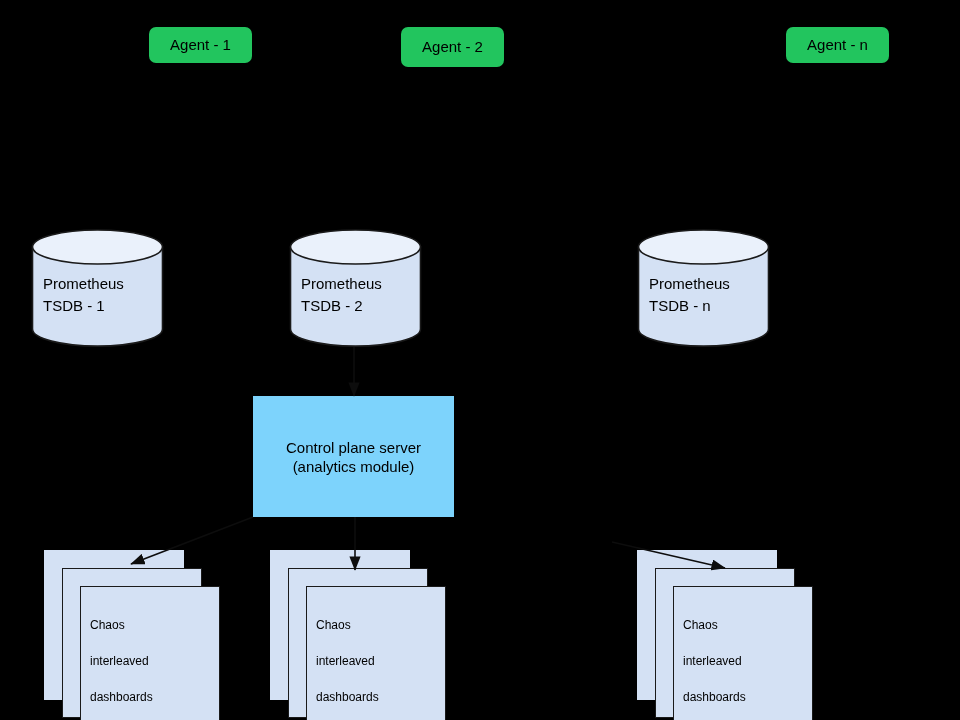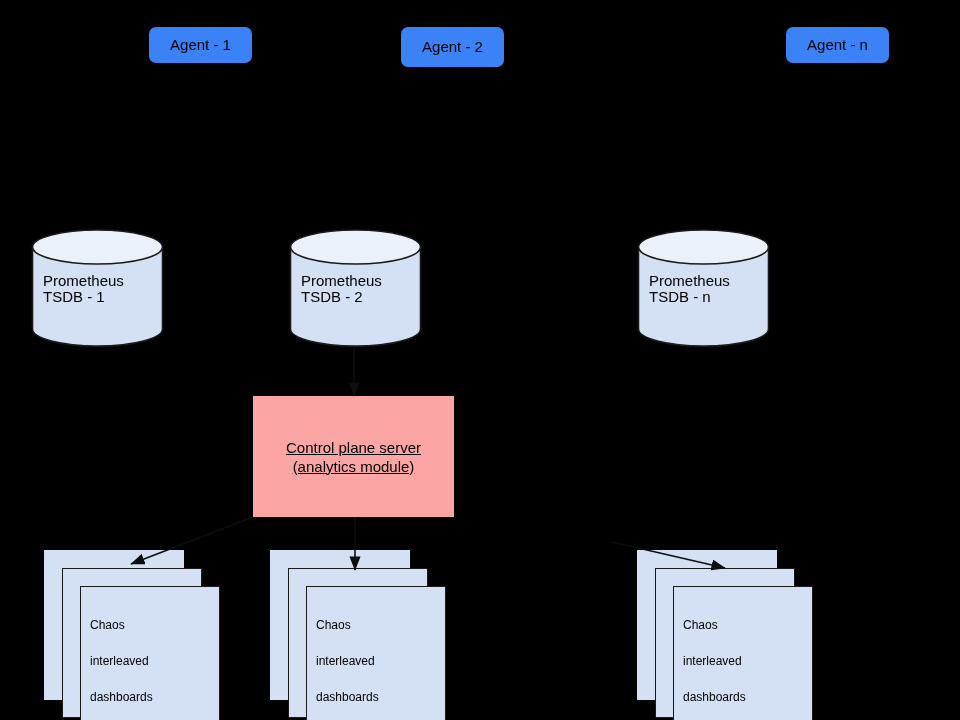--- a/index.html
+++ b/index.html
@@ -13,21 +13,21 @@
     width: 960px;
     height: 720px;
     background: #000000;
     overflow: hidden;
     font-family: "Liberation Sans", "DejaVu Sans", sans-serif;
   }
 
   
   .agent-box {
     position: absolute;
-    background: #3b82f6;
+    background: #22c55e;
     border-radius: 7px;
     display: flex;
     align-items: center;
     justify-content: center;
     color: #000000;
     font-size: 15px;
     line-height: 1.1;
     white-space: nowrap;
   }
 
@@ -40,38 +40,37 @@
     left: 0;
     top: 0;
     display: block;
   }
   .cylinder-label {
     position: absolute;
     left: 12px;
     top: 44px;
     color: #000000;
     font-size: 15px;
-    line-height: 16px;
+    line-height: 22px;
     white-space: pre-line;
     pointer-events: none;
   }
 
   
   .server-box {
     position: absolute;
-    background: #fca5a5;
+    background: #7dd3fc;
     display: flex;
     align-items: center;
     justify-content: center;
     text-align: center;
     color: #000000;
     font-size: 15px;
     line-height: 19px;
     white-space: pre-line;
-    text-decoration: underline;
   }
 
   
   .stack {
     position: absolute;
   }
   .stack .sheet {
     position: absolute;
     background: #d4e1f4;
     box-sizing: border-box;

